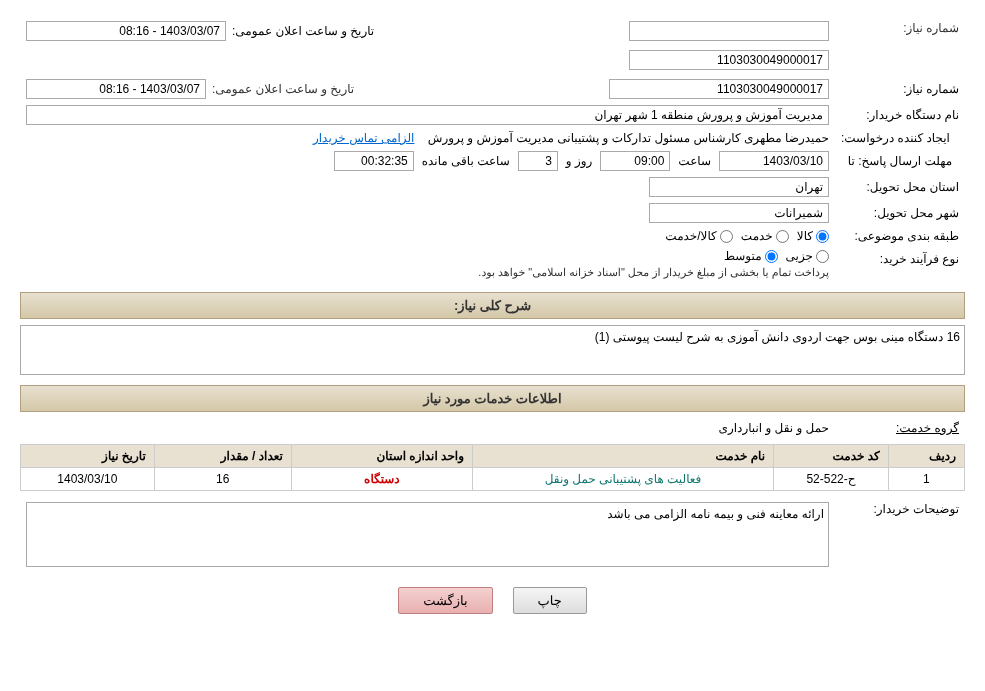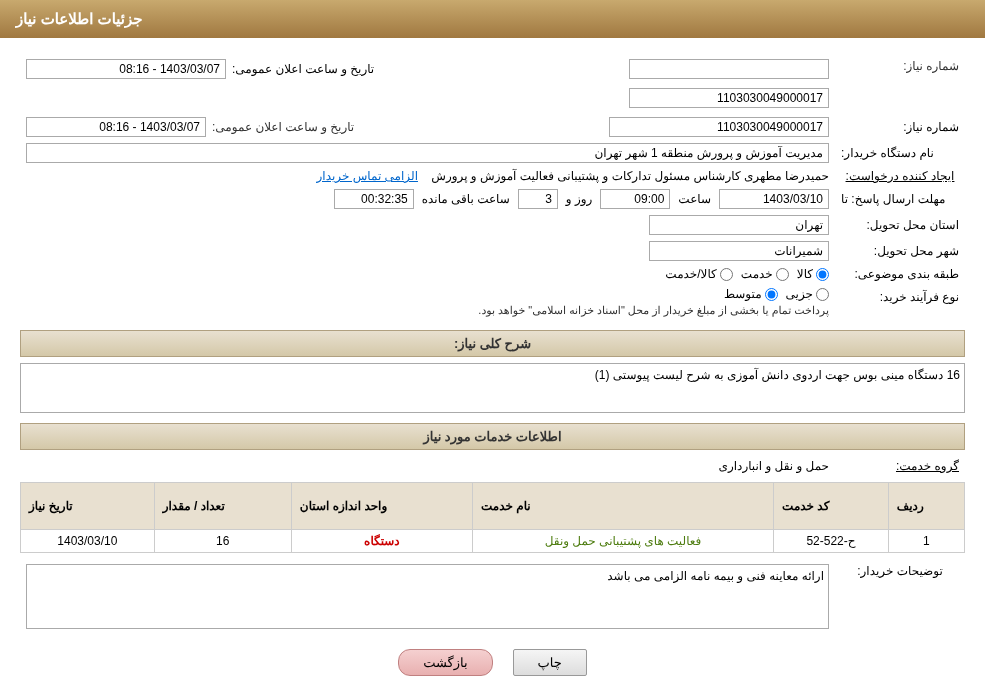--- a/index.html
+++ b/index.html
@@ -85,22 +85,22 @@
       text-align: right;
     }
     .needs-table {
       width: 100%;
       border-collapse: collapse;
       margin-top: 4px;
     }
     .needs-table th {
       background: #e8e0d0;
       border: 1px solid #ccc;
-      padding: 16px 8px;
-      text-align: left;
+      padding: 4px 8px;
+      text-align: right;
       font-size: 12px;
     }
     .needs-table td {
       border: 1px solid #ccc;
       padding: 4px 8px;
       text-align: center;
       font-size: 12px;
     }
     .textarea-box {
       width: 100%;
@@ -127,31 +127,27 @@
       cursor: pointer;
       border: 1px solid #999;
       border-radius: 2px;
     }
     .btn-print {
       background: linear-gradient(to bottom, #f5f5f5, #ddd);
     }
     .btn-back {
       background: linear-gradient(to bottom, #f5d0d0, #e8b0b0);
       border-color: #c08080;
-      border-radius: 12px;
     }
   </style>
 </head>
 <body>
 
 <div class="page-wrapper">
 
-  <div class="header-bar">
-    <span>جزئیات اطلاعات نیاز</span>
-  </div>
 
   <div class="main-content">
 
     <div class="detail-row" style="margin-top:8px;">
       <div class="detail-label">شماره نیاز:</div>
       <div class="detail-value">
         <div class="row-flex" style="justify-content:space-between; align-items:center;">
           <input type="text" class="input-box" style="width: 200px;" readonly="">
           <div class="row-flex">
             <span style="white-space:nowrap;">تاریخ و ساعت اعلان عمومی:</span>
@@ -179,35 +175,35 @@
           <div style="display:flex; justify-content:space-between; align-items:center;">
             <input type="text" class="input-box" style="width: 220px;" readonly="" value="1103030049000017">
             <div style="display:flex; align-items:center; gap:6px;">
               <span style="white-space:nowrap; color:#333;">تاریخ و ساعت اعلان عمومی:</span>
               <input type="text" class="input-box" style="width: 180px;" value="1403/03/07 - 08:16" readonly="">
             </div>
           </div>
         </td>
       </tr>
       <tr>
-        <td style="text-align:left; padding:3px 6px; white-space:nowrap;">نام دستگاه خریدار:</td>
+        <td style="text-align:right; padding:3px 6px; white-space:nowrap;">نام دستگاه خریدار:</td>
         <td style="padding:3px 6px;">
           <input type="text" class="input-box" style="width: 100%;" readonly="" value="مدیریت آموزش و پرورش منطقه 1 شهر تهران">
         </td>
       </tr>
       <tr>
-        <td style="text-align:center; padding:3px 6px; white-space:nowrap;text-decoration:underline;">ایجاد کننده درخواست:</td>
-        <td style="padding:3px 6px;">
-          <span>حمیدرضا مطهری کارشناس مسئول تدارکات و پشتیبانی فعالیت آموزش و پرورش</span>
+        <td style="text-align:left; padding:3px 6px; white-space:nowrap;">ایجاد کننده درخواست:</td>
+        <td style="padding:3px 6px;">
+          <span>حمیدرضا مطهری کارشناس مسئول تدارکات و پشتیبانی مدیریت آموزش و پرورش</span>
           &nbsp;&nbsp;
           <span class="link-blue">الزامی تماس خریدار</span>
         </td>
       </tr>
       <tr>
-        <td style="text-align:left; padding:3px 6px; white-space:nowrap;margin-top:45px;">مهلت ارسال پاسخ: تا</td>
+        <td style="text-align:center; padding:3px 6px; white-space:nowrap;margin-top:45px;">مهلت ارسال پاسخ: تا</td>
         <td style="padding:3px 6px;">
           <div style="display:flex; align-items:center; gap:8px; flex-wrap:wrap;">
             <input type="text" class="input-box input-date" readonly="" value="1403/03/10" style="">
             <span>ساعت</span>
             <input type="text" class="input-box input-time" readonly="" value="09:00" style="">
             <span>روز و</span>
             <input type="text" class="input-box" style="width: 40px;" readonly="" value="3">
             <span>ساعت باقی مانده</span>
             <input type="text" class="input-box" style="width: 80px;" readonly="" value="00:32:35">
           </div>
@@ -290,31 +286,31 @@
             <th>نام خدمت</th>
             <th>واحد اندازه استان</th>
             <th>تعداد / مقدار</th>
             <th>تاریخ نیاز</th>
           </tr>
         </thead>
         <tbody>
           <tr>
             <td>1</td>
             <td>ح-522-52</td>
-            <td style="color:#4d7c0f;">فعالیت های پشتیبانی حمل ونقل</td>
+            <td style="color:#0f766e;">فعالیت های پشتیبانی حمل ونقل</td>
             <td style="color:#cc0000;font-weight:bold;">دستگاه</td>
             <td>16</td>
             <td>1403/03/10</td>
           </tr>
         </tbody>
       </table>
     </div>
 
     <div style="margin-top:8px; display:flex; align-items:flex-start;">
-      <span style="width:130px; text-align:center; padding:3px 6px; white-space:nowrap; flex-shrink:0;">توضیحات خریدار:</span>
+      <span style="width:130px; text-align:right; padding:3px 6px; white-space:nowrap; flex-shrink:0;">توضیحات خریدار:</span>
       <div style="flex:1; padding:3px 6px;">
         <textarea class="textarea-box" style="min-height: 65px;" readonly="">ارائه معاینه فنی و بیمه نامه الزامی می باشد</textarea>
       </div>
     </div>
 
     <div class="buttons-row">
       <button class="btn btn-print">چاپ</button>
       <button class="btn btn-back">بازگشت</button>
     </div>
 

